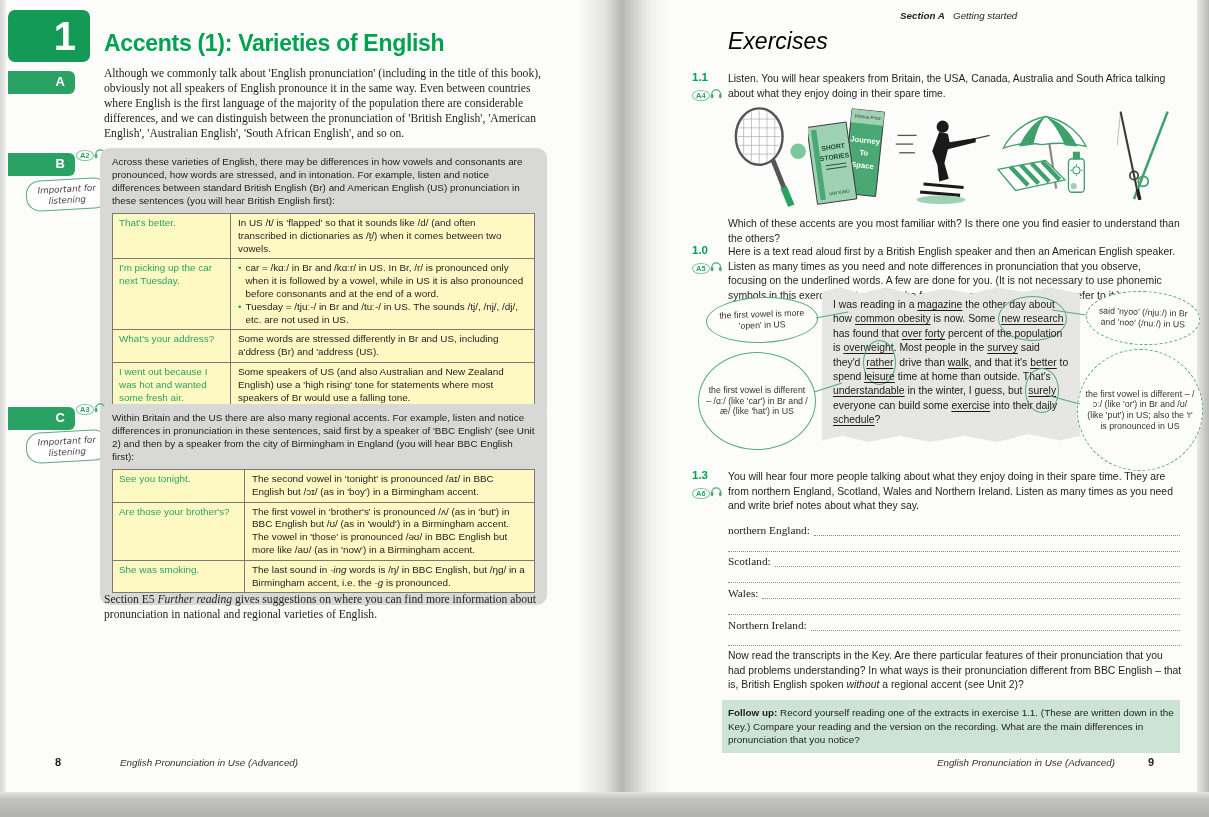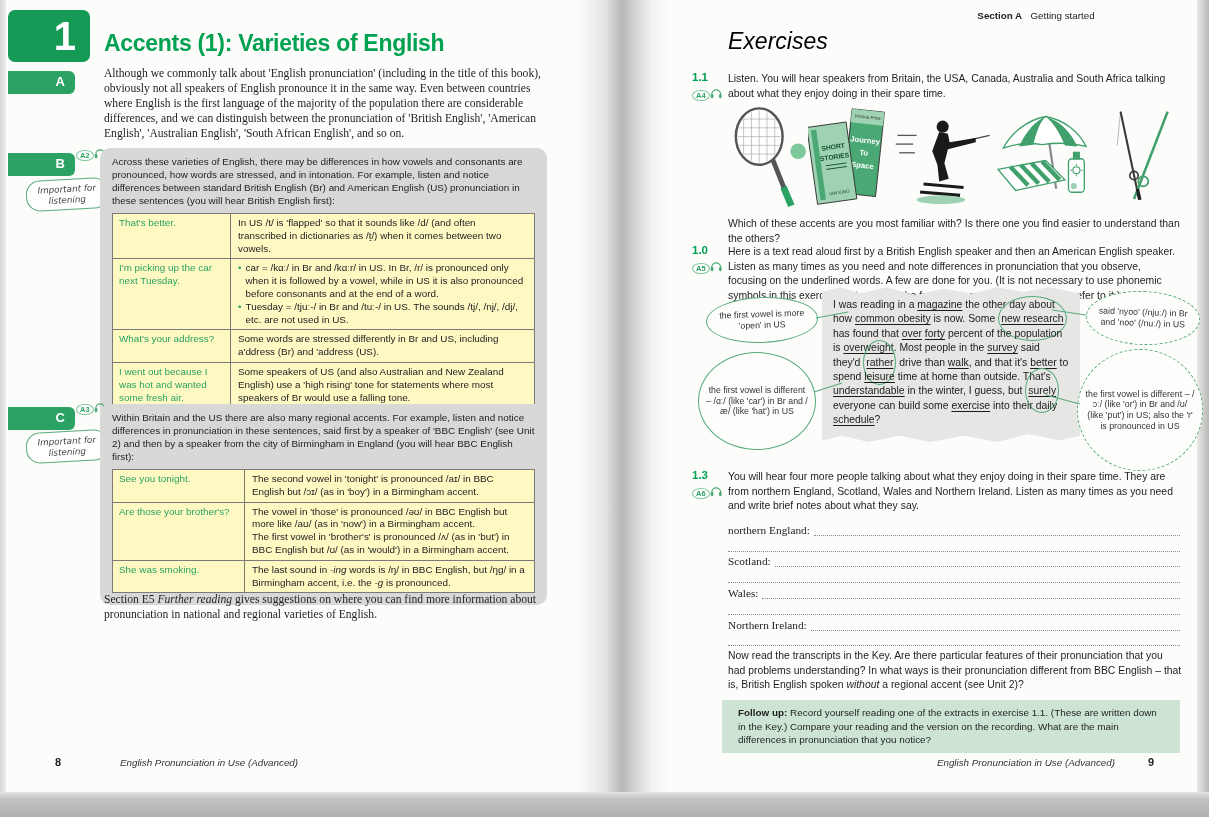--- a/index.html
+++ b/index.html
@@ -46,21 +46,21 @@
   .tright { flex:1; padding:3px 7px; font-size:9.9px; line-height:12.8px; color:#222; }
   .tritem { display:flex; }
   .bdot { color:#2aa263; margin-right:4px; }
   .closing { left:104px; top:592px; width:452px; font-size:11.6px; line-height:15px; color:#1e1e1e; }
   .foot { font-size:9.8px; font-style:italic; color:#333; }
   .pnum { font-size:11px; font-weight:bold; font-style:normal; color:#222; }
   .fl-num { left:55px; top:756px; } .fl-title { left:120px; top:757px; }
   .fr-title { left:860px; top:757px; width:255px; text-align:right; } .fr-num { left:1148px; top:756px; }
 
   
-  .rp-header { left:900px; top:10px; width:272px; text-align:center; font-size:9.8px; color:#222; }
+  .rp-header { left:900px; top:10px; width:272px; text-align:left; font-size:9.8px; font-style:italic; color:#222; }
   .rp-header .sec { font-weight:bold; }
   .rp-heading { left:728px; top:28px; font-size:23px; font-style:italic; color:#000000; }
   .exnum { font-size:11.5px; font-weight:bold; color:#00a151; width:30px; }
   .n11 { left:692px; top:71px; } .n12 { left:692px; top:244px; } .n13 { left:692px; top:469px; }
   .hp-11 { left:692px; top:84px; } .hp-12 { left:692px; top:257px; } .hp-13 { left:692px; top:482px; }
   .extext { width:454px; font-size:10.4px; line-height:14.6px; color:#1e1e1e; }
   .t11 { left:728px; top:72px; } .q11 { left:728px; top:217px; }
   .t12 { left:728px; top:245px; } .t13 { left:728px; top:470px; }
   .illos { left:730px; top:102px; width:442px; height:110px; display:flex; justify-content:space-between; align-items:flex-end; }
   .paper { left:822px; top:284px; width:258px; padding:14px 11px 16px 11px; background:#e6e6e4;
@@ -74,21 +74,21 @@
   .ann-lt { left:706px; top:297px; width:112px; height:46px; transform:rotate(-2deg); }
   .ann-lb { left:698px; top:352px; width:118px; height:98px; }
   .ann-rt { left:1086px; top:291px; width:114px; height:54px; border-style:dashed; transform:rotate(2deg); }
   .ann-rb { left:1077px; top:349px; width:126px; height:122px; border-style:dashed; }
   .conn { left:690px; top:280px; pointer-events:none; }
   .notes { left:728px; top:520px; width:452px; }
   .note-row { display:flex; align-items:flex-end; height:15.8px; }
   .note-label { font-family:"Liberation Serif", serif; font-size:11.3px; color:#222; }
   .note-dots { flex:1; border-bottom:1.5px dotted #8a8a8a; height:12px; margin-left:4px; }
   .transcripts { left:728px; top:649px; width:454px; font-size:10.4px; line-height:14.6px; color:#1e1e1e; }
-  .followup { left:722px; top:700px; width:458px; background:#cde4d4; padding:6px 16px; font-size:9.9px; line-height:13.6px; color:#1e1e1e; }
+  .followup { left:722px; top:700px; width:458px; background:#cde4d4; padding:6px 6px; font-size:9.9px; line-height:13.6px; color:#1e1e1e; }
 </style>
 </head>
 <body>
 
 <div class="spread">
   <div class="surface"></div>
   <div class="edge-left"></div>
   <div class="edge-right"></div>
   <div class="gutter"></div>
   <div class="below"></div>
@@ -174,24 +174,24 @@
           <div class="tright">
             <div class="tritem">
               <span><span>The second vowel in 'tonight' is pronounced /aɪ/ in BBC English but /ɔɪ/ (as in 'boy') in a Birmingham accent.</span></span>
             </div>
           </div>
         </div>
         <div class="trow">
           <div class="tleft">Are those your brother's?</div>
           <div class="tright">
             <div class="tritem">
+              <span><span>The first vowel in 'brother's' is pronounced /ʌ/ (as in 'but') in BBC English but /ʊ/ (as in 'would') in a Birmingham accent.</span></span>
+            </div>
+            <div class="tritem">
               <span><span>The vowel in 'those' is pronounced /əʊ/ in BBC English but more like /aʊ/ (as in 'now') in a Birmingham accent.</span></span>
-            </div>
-            <div class="tritem">
-              <span><span>The first vowel in 'brother's' is pronounced /ʌ/ (as in 'but') in BBC English but /ʊ/ (as in 'would') in a Birmingham accent.</span></span>
             </div>
           </div>
         </div>
         <div class="trow">
           <div class="tleft">She was smoking.</div>
           <div class="tright">
             <div class="tritem">
               <span><span>The last sound in </span><span class="i">-ing</span><span> words is /ŋ/ in BBC English, but /ŋg/ in a Birmingham accent, i.e. the </span><span class="i">-g</span><span> is pronounced.</span></span>
             </div>
           </div>

